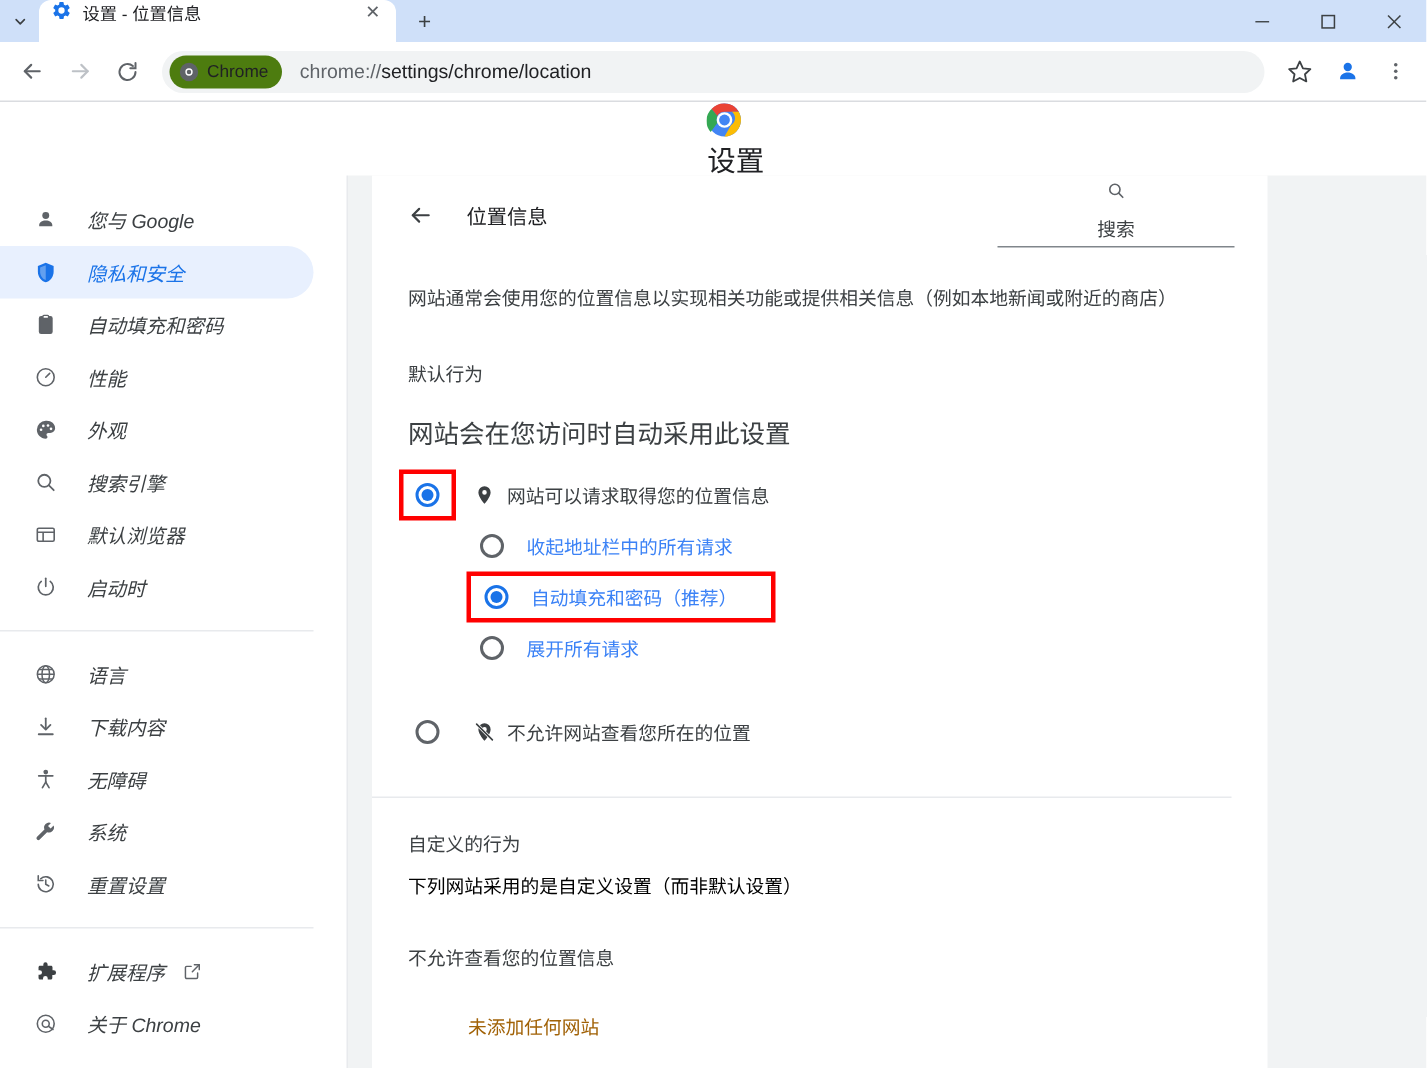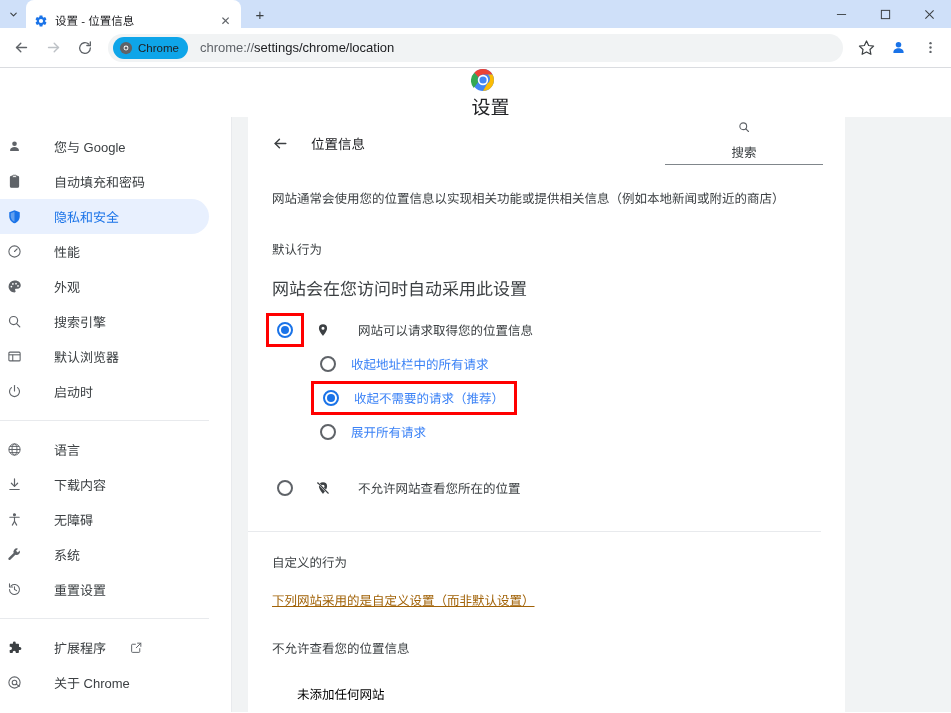--- a/index.html
+++ b/index.html
@@ -15,24 +15,24 @@
     height: 28px; background: #cfe0f9;
     display: flex; align-items: flex-end;
     position: relative;
   }
   .tab-search {
     width: 26px; height: 28px;
     display: flex; align-items: center; justify-content: center;
     color: #3c4043; font-size: 10px; flex: none;
   }
   .tab {
-    width: 215px; height: 28px;
+    width: 238px; height: 28px;
     background: #ffffff;
     border-radius: 8px 8px 0 0;
-    display: flex; align-items: flex-end;
+    display: flex; align-items: flex-start;
     padding: 0 8px; gap: 7px; flex: none;
   }
   .tab-favicon { width: 14px; height: 14px; flex: none; }
   .tab-title {
     font-size: 11.5px; color: #202124;
     white-space: nowrap; overflow: hidden; text-overflow: ellipsis;
     flex: 1;
   }
   .tab-close {
     width: 15px; height: 15px; flex: none;
@@ -67,21 +67,21 @@
     color: #5f6368; flex: none;
   }
   .tb-btn.dim { color: #bdc1c6; }
   .omnibox {
     flex: 1; height: 28px; margin: 0 6px;
     background: #f1f3f4; border-radius: 14px;
     display: flex; align-items: center;
     padding: 0 4px 0 5px; gap: 0;
   }
   .chrome-chip {
-    height: 22px; background: #0ea5e9; border-radius: 11px;
+    height: 22px; background: #4d7c0f; border-radius: 11px;
     display: flex; align-items: center; gap: 5px;
     padding: 0 9px 0 6px; flex: none;
   }
   .chip-label { font-size: 11.5px; color: #202124; }
   .url {
     font-size: 13px; color: #202124;
     margin-left: 12px; white-space: nowrap;
     overflow: hidden; text-overflow: ellipsis;
   }
   .url .scheme { color: #5f6368; }
@@ -113,24 +113,25 @@
 
   
   .sidebar {
     width: 232px; flex: none;
     background: #ffffff;
     padding-top: 12px;
     border-right: 1px solid #e8eaed;
   }
   .nav-item {
     height: 35px; display: flex; align-items: center;
-    padding-left: 4px; gap: 12px;
+    padding-left: 20px; gap: 0;
     border-radius: 0 18px 18px 0;
     margin-right: 22px;
     color: #3c4043;
+    font-style: italic;
   }
   .nav-item.active {
     background: #e8f0fe; color: #1a73e8;
   }
   .nav-icon {
     width: 20px; flex: none;
     display: flex; align-items: center; justify-content: center;
   }
   .nav-label {
     font-size: 13px; margin-left: 18px;
@@ -210,21 +211,21 @@
   .radio.on { border-color: #1a73e8; }
   .radio.on::after {
     content: ""; width: 8px; height: 8px;
     border-radius: 50%; background: #1a73e8;
   }
   .radio-icon {
     width: 22px; flex: none;
     display: flex; align-items: center; justify-content: center;
     margin-left: 8px;
   }
-  .radio-text { font-size: 12.5px; color: #3c4043; margin-left: 24px; }
+  .radio-text { font-size: 12.5px; color: #3c4043; margin-left: 4px; }
 
   .sub-radios { margin-left: 39px; }
   .sub-row {
     display: flex; align-items: center;
     height: 34px; position: relative;
   }
   .sub-row.boxed {
     border: 3px solid #ff0000;
     width: 206px;
   }
@@ -232,25 +233,25 @@
     width: 34px; flex: none;
     display: flex; align-items: center; justify-content: center;
   }
   .sub-text { font-size: 12.5px; color: #3b82f6; margin-left: 6px; }
 
   .divider {
     height: 1px; background: #e8eaed;
     margin: 26px 24px 0 -24px;
   }
   .custom-label { font-size: 12.5px; color: #3c4043; margin-top: 20px; }
-  .custom-sub { font-size: 12.5px; color: #a16207; margin-top: 19px; text-decoration: underline; }
+  .custom-sub { font-size: 12.5px; color: #000000; margin-top: 9px; }
   .group-head { font-size: 12.5px; color: #3c4043; margin-top: 29px; }
   .empty-note {
-    font-size: 12.5px; color: #000000;
-    margin-top: 27px; margin-left: 25px;
+    font-size: 12.5px; color: #a16207;
+    margin-top: 27px; margin-left: 40px;
   }
 </style>
 </head>
 <body>
 
 <div class="tabstrip">
   <div class="tab-search">
     <svg width="11" height="11" viewBox="0 0 24 24" fill="none" stroke="currentColor" stroke-width="2.4" stroke-linecap="round" stroke-linejoin="round">
         <polyline points="6 9 12 15 18 9"></polyline>
       </svg>
@@ -365,38 +366,38 @@
     <div class="nav-item">
       <span class="nav-icon">
         <svg width="15" height="15" viewBox="0 0 24 24" fill="#5f6368">
             <circle cx="12" cy="7.5" r="3.7"></circle>
             <path d="M12 12.8c-3.9 0-7 2.2-7 4.9V19h14v-1.3c0-2.7-3.1-4.9-7-4.9z"></path>
           </svg>
       </span>
       <span class="nav-label">您与 Google</span>
     </div>
 
+    <div class="nav-item active">
+      <span class="nav-icon">
+        <svg width="15" height="15" viewBox="0 0 24 24" fill="#1a73e8">
+            <path d="M12 1.8L3.6 5.3v6.1c0 5.2 3.6 10.1 8.4 11.3 4.8-1.2 8.4-6.1 8.4-11.3V5.3L12 1.8z"></path>
+            <path d="M12 4.4v15.9c-3.4-1.1-6-4.8-6-8.9V6.9l6-2.5z" fill="#ffffff" opacity="0.32"></path>
+          </svg>
+      </span>
+      <span class="nav-label">隐私和安全</span>
+    </div>
+
     <div class="nav-item">
       <span class="nav-icon">
         <svg width="15" height="15" viewBox="0 0 24 24" fill="none" stroke="#5f6368" stroke-width="1.8">
             <rect x="5.5" y="3.5" width="13" height="17.5" rx="1.6" fill="#5f6368"></rect>
             <rect x="9" y="2" width="6" height="3.4" rx="1" fill="#ffffff" stroke="#5f6368" stroke-width="1.5"></rect>
           </svg>
       </span>
       <span class="nav-label">自动填充和密码</span>
-    </div>
-
-    <div class="nav-item active">
-      <span class="nav-icon">
-        <svg width="15" height="15" viewBox="0 0 24 24" fill="#1a73e8">
-            <path d="M12 1.8L3.6 5.3v6.1c0 5.2 3.6 10.1 8.4 11.3 4.8-1.2 8.4-6.1 8.4-11.3V5.3L12 1.8z"></path>
-            <path d="M12 4.4v15.9c-3.4-1.1-6-4.8-6-8.9V6.9l6-2.5z" fill="#ffffff" opacity="0.32"></path>
-          </svg>
-      </span>
-      <span class="nav-label">隐私和安全</span>
     </div>
 
     <div class="nav-item">
       <span class="nav-icon">
         <svg width="15" height="15" viewBox="0 0 24 24" fill="none" stroke="#5f6368" stroke-width="1.7">
             <circle cx="12" cy="12" r="9"></circle>
             <line x1="12" y1="12" x2="16.2" y2="7.8" stroke-linecap="round"></line>
           </svg>
       </span>
       <span class="nav-label">性能</span>
@@ -577,21 +578,21 @@
           <span class="sub-hit">
             <span class="radio"></span>
           </span>
           <span class="sub-text">收起地址栏中的所有请求</span>
         </div>
 
         <div class="sub-row boxed">
           <span class="sub-hit">
             <span class="radio on"></span>
           </span>
-          <span class="sub-text">收起不需要的请求（推荐）</span>
+          <span class="sub-text">自动填充和密码（推荐）</span>
         </div>
 
         <div class="sub-row">
           <span class="sub-hit">
             <span class="radio"></span>
           </span>
           <span class="sub-text">展开所有请求</span>
         </div>
       </div>
 

